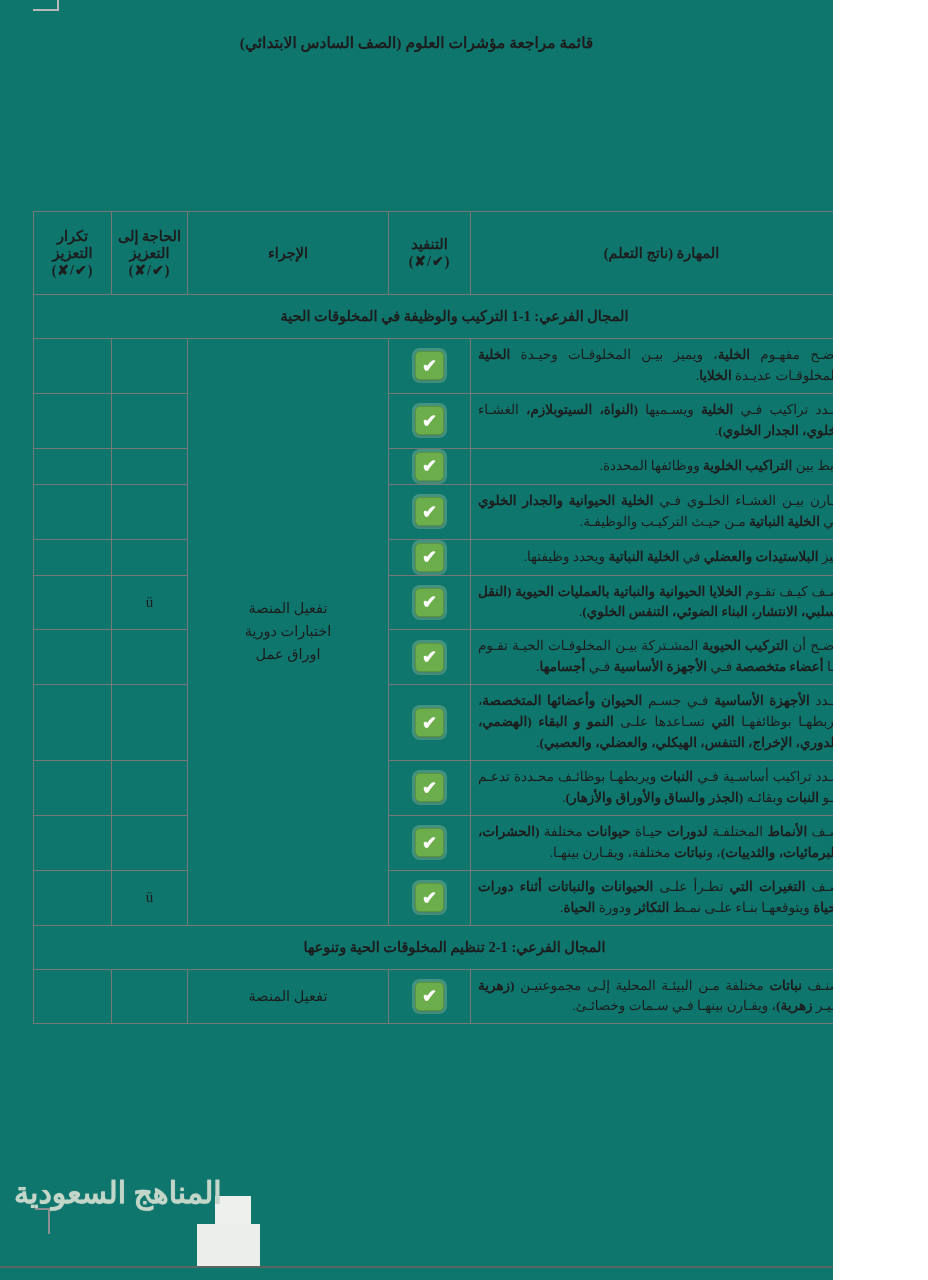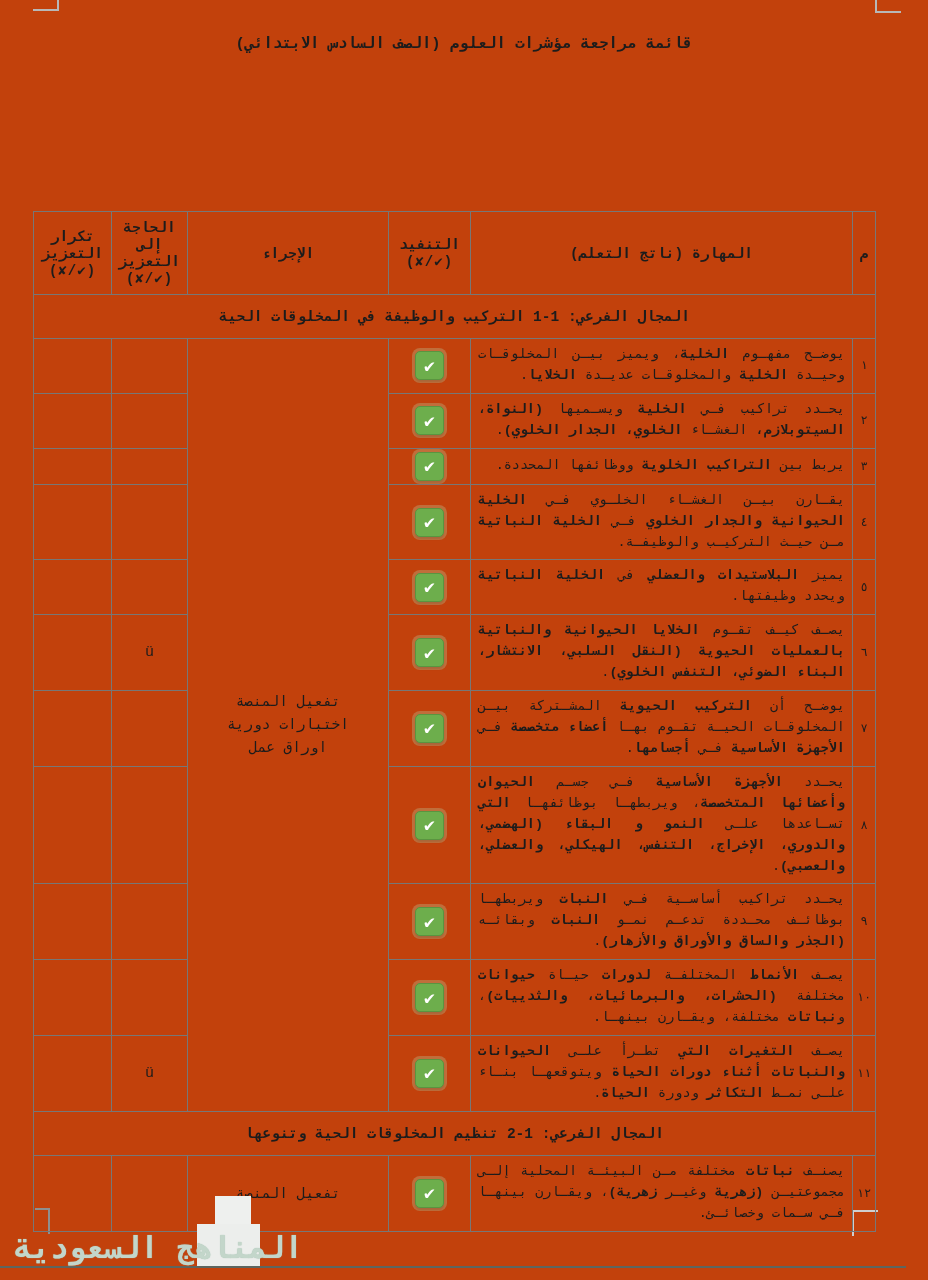--- a/index.html
+++ b/index.html
@@ -1,17 +1,17 @@
 <!DOCTYPE html>
 <html lang="ar"><head>
 <meta charset="utf-8">
 <style>
   html,body{margin:0;padding:0;background:#fff;}
-  .page{position:relative;width:928px;height:1280px;background:#c2410c;overflow:hidden;
-        font-family:Liberation Mono, monospace;color:#1c1c1c;}
+  .page{position:relative;width:833px;height:1280px;background:#0f766e;overflow:hidden;
+        font-family:Liberation Serif, serif;color:#1c1c1c;}
   .title{position:absolute;top:34px;left:0;width:100%;text-align:center;
          font-size:15.5px;font-weight:bold;margin:0;}
   
   .c-tl{position:absolute;left:33px;top:0;width:24px;height:9px;
         border-right:2px solid #b8b8b8;border-bottom:2px solid #b8b8b8;}
   .c-tr{position:absolute;left:875px;top:0;width:24px;height:11px;
         border-left:2px solid #b8b8b8;border-bottom:2px solid #b8b8b8;}
   .c-br{position:absolute;left:852px;top:1210px;width:24px;height:24px;
         border-left:2px solid #cfcfcf;border-top:2px solid #cfcfcf;}
   .c-bl{position:absolute;left:35px;top:1208px;width:13px;height:24px;
@@ -30,21 +30,21 @@
   td.action div{margin:6px 0;}
   td.need,td.rep{text-align:center;font-size:15px;padding:2px;}
   .cbx{width:27px;height:27px;margin:0 auto;background:#6dae4c;border:1px solid #5a9440;
        border-radius:5px;display:flex;align-items:center;justify-content:center;
        color:#fff;font-size:18px;font-weight:bold;
        box-shadow:0 0 0 3px rgba(190,215,170,.30), 0 2px 2px rgba(0,0,0,.18);}
   
   .wm-block1{position:absolute;left:215px;top:1196px;width:36px;height:28px;background:#eef0ee;}
   .wm-block2{position:absolute;left:197px;top:1224px;width:63px;height:44px;background:#eceeec;}
   .wm-url{position:absolute;left:33px;top:1188px;font-size:26px;color:#b9cdc2;z-index:2;}
-  .wm-logo{position:absolute;left:14px;top:1230px;font-size:30px;font-weight:bold;
+  .wm-logo{position:absolute;left:14px;top:1175px;font-size:30px;font-weight:bold;
            color:#c3d6ca;z-index:2;letter-spacing:2px;
            text-shadow:0 0 1px #9cbcaa;}
   .bottom-line{position:absolute;left:0;top:1266px;width:906px;height:2px;background:#5c6660;}
 </style>
 </head>
 <body>
 
 <div class="page">
   <div class="c-tl"></div>
   <div class="c-tr"></div>

